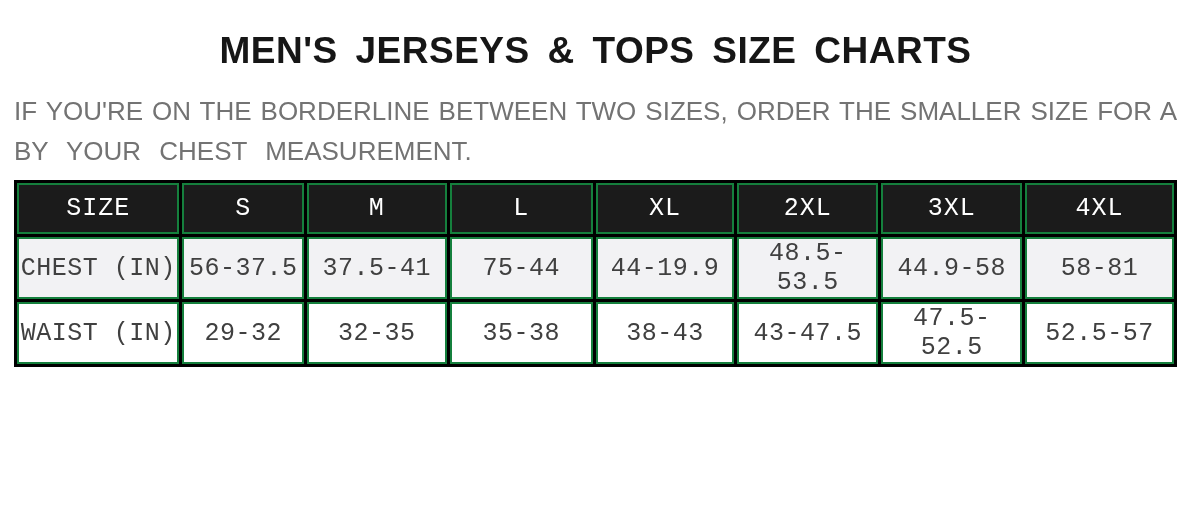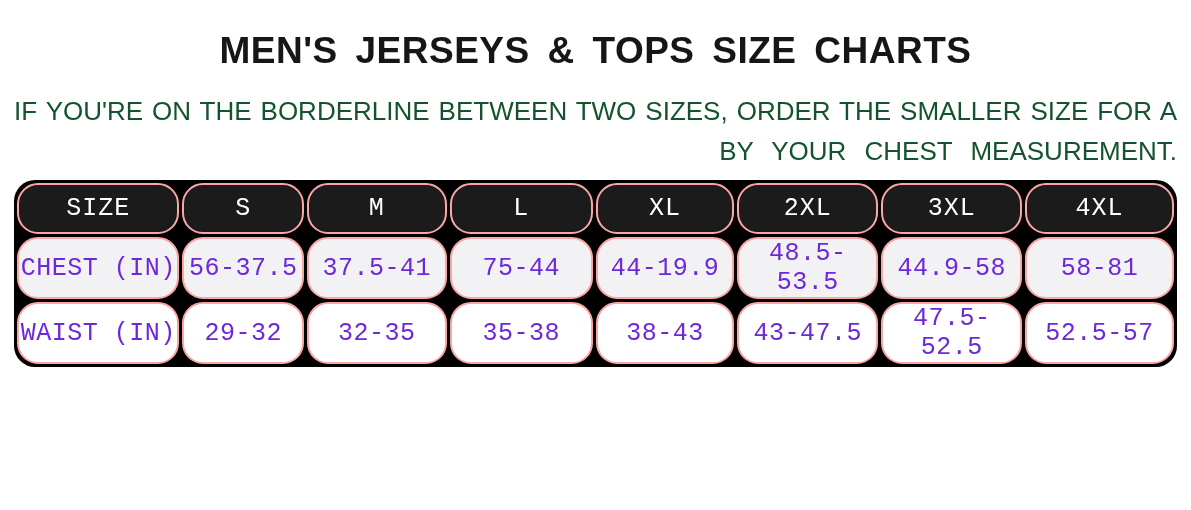--- a/index.html
+++ b/index.html
@@ -1,15 +1,15 @@
 <!DOCTYPE html>
 <html><head>
 <meta charset="utf-8">
 <style>
-  * { margin: 0; padding: 0; box-sizing: border-box; border-radius: 21px; }
+  * { margin: 0; padding: 0; box-sizing: border-box; }
   html, body { background: #ffffff; }
   body {
     width: 1191px;
     height: 510px;
     overflow: hidden;
     font-family: "Liberation Sans", sans-serif;
   }
   .page {
     width: 1191px;
     height: 510px;
@@ -21,62 +21,62 @@
     font-size: 37px;
     line-height: 46px;
     font-weight: bold;
     color: #161616;
     letter-spacing: 0.5px;
     word-spacing: 7px;
     font-family: "Liberation Sans", sans-serif;
   }
   .intro {
     margin: 17px 14px 0 14px;
-    color: #14532d;
+    color: #737373;
     font-size: 26px;
     line-height: 40px;
     letter-spacing: 0px;
     font-family: "Liberation Sans", sans-serif;
   }
   .intro .line-just {
     text-align: justify;
     text-align-last: justify;
     white-space: normal;
   }
   .intro .line-last {
-    text-align: right;
+    text-align: left;
     word-spacing: 11px;
   }
   table.size-chart {
     margin: 9px 14px 0 14px;
     width: 1163px;
     table-layout: fixed;
     border-collapse: separate;
     border-spacing: 3px;
     background: #000000;
   }
   table.size-chart th,
   table.size-chart td {
-    border: 2px solid #fca5a5;
+    border: 2px solid #15803d;
     text-align: center;
     vertical-align: middle;
     font-family: "Liberation Mono", "DejaVu Sans Mono", monospace;
     font-weight: normal;
     overflow: hidden;
   }
   table.size-chart th {
     height: 51px;
     background: #1b1b1b;
     color: #ffffff;
     font-size: 25px;
     letter-spacing: 1px;
   }
   table.size-chart td {
     height: 51px;
-    color: #6d28d9;
+    color: #404040;
     font-size: 25px;
     letter-spacing: 0.5px;
   }
   table.size-chart tr.row-alt td { background: #f2f2f4; }
   table.size-chart tr.row-plain td { background: #ffffff; }
 </style>
 </head>
 <body>
 
 <div class="page">

